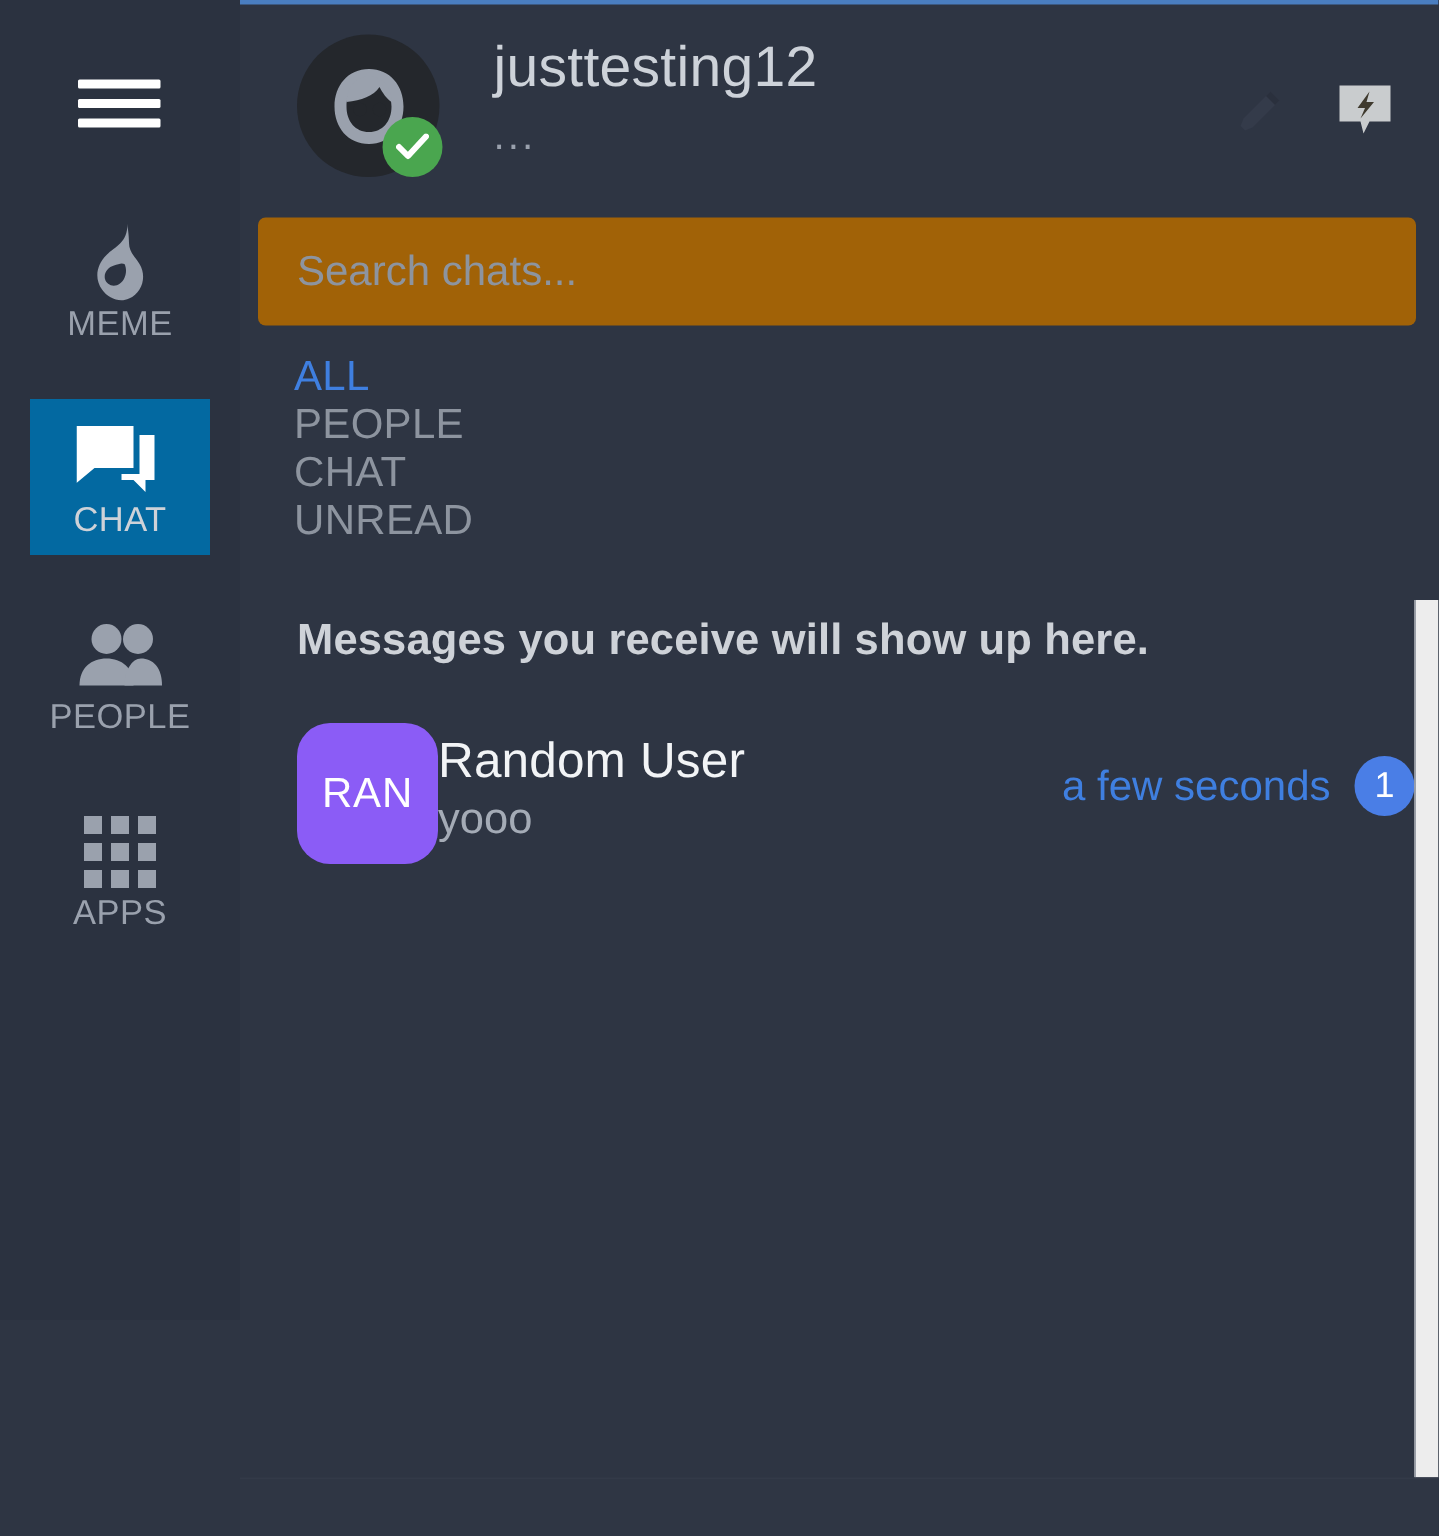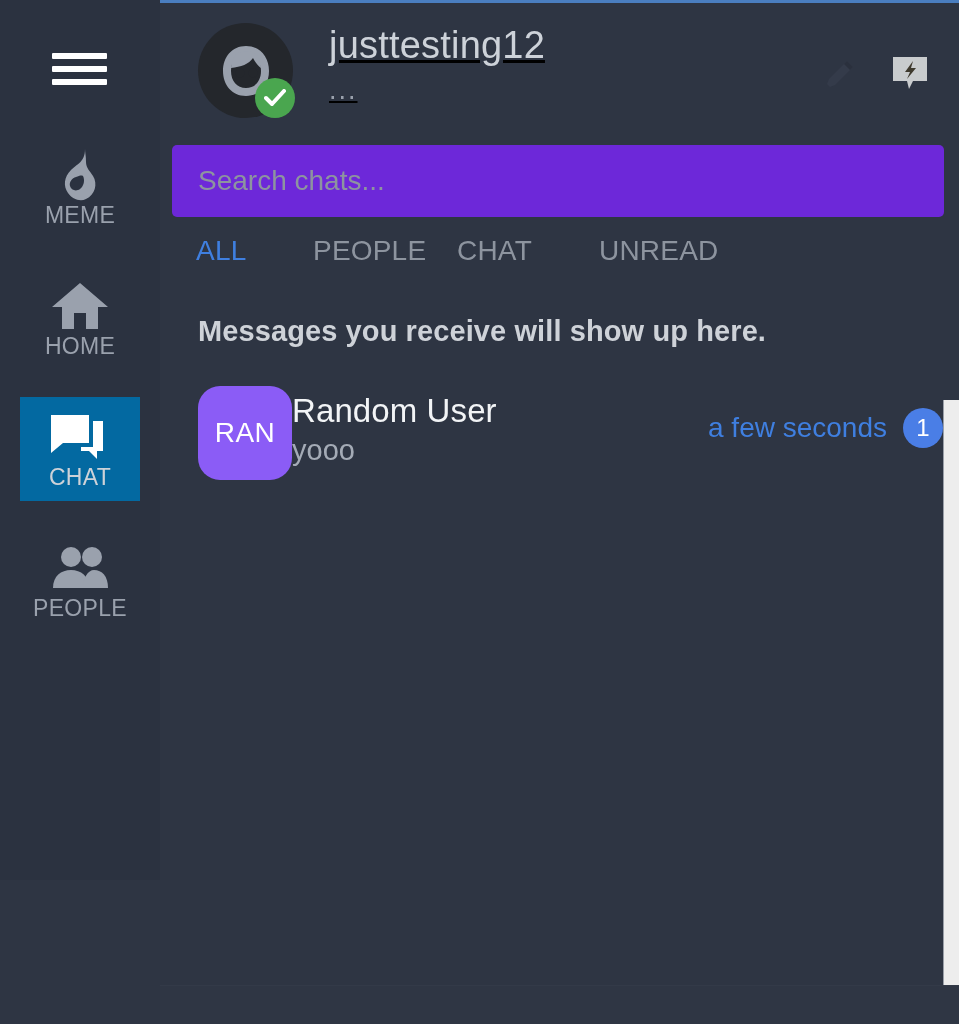--- a/index.html
+++ b/index.html
@@ -121,21 +121,20 @@
     right: -2px; bottom: 0px;
     width: 40px; height: 40px;
     border-radius: 50%;
     background: #4aa64f;
     display: flex; align-items: center; justify-content: center;
   }
 
   .profile-text {
     margin-left: 36px;
     margin-top: 22px;
-    text-decoration: underline;
   }
   .profile-name {
     font-size: 38px;
     color: #cdd2d9;
     font-weight: 400;
     line-height: 1.1;
     letter-spacing: 0.2px;
   }
   .profile-status {
     margin-top: 10px;
@@ -152,21 +151,21 @@
     display: flex;
     align-items: center;
     gap: 34px;
   }
   .header-actions .icon-btn { cursor: pointer; display: block; }
 
   
   .search-wrap { padding: 9px 15px 0 12px; }
   .search-box {
     height: 72px;
-    background: #6d28d9;
+    background: #a16207;
     border-radius: 5px;
     display: flex;
     align-items: center;
     padding: 0 26px;
   }
   .search-box input {
     width: 100%;
     background: transparent;
     border: 0;
     outline: none;
@@ -174,20 +173,21 @@
     font-size: 28px;
     font-family: "Liberation Sans", sans-serif;
   }
   .search-box input::placeholder { color: #8d949f; }
 
   
   .tabs {
     display: flex;
     padding: 18px 0 0 36px;
     gap: 0;
+    flex-direction: column;
   }
   .tab {
     font-size: 28px;
     color: #8d949f;
     padding-right: 0;
     cursor: pointer;
     user-select: none;
     letter-spacing: 0.2px;
   }
   .tab.active { color: #3f7fe0; }
@@ -299,28 +299,20 @@
       <div class="nav-item">
         <span class="nav-icon">
           <svg width="50" height="54" viewBox="0 0 50 54">
             <path d="M30 1 C30 14 22 16 16 22 C9 29 8 38 13 45 C17 51 25 54 31 51 C40 47 43 36 38 28 C35 23 31 20 31 14 C31 8 30 4 30 1 Z
                      M28 28 C30 32 29 38 25 41 C21 44 16 42 15 38 C14 34 17 30 21 29 C24 28 26 27 28 28 Z" fill="#9aa1ad" fill-rule="evenodd"></path>
           </svg>
         </span>
         <span class="nav-label">MEME</span>
       </div>
 
-      <div class="nav-item">
-        <span class="nav-icon">
-          <svg width="56" height="50" viewBox="0 0 56 50">
-            <path d="M28 2 L56 26 L46 26 L46 48 L34 48 L34 32 L22 32 L22 48 L10 48 L10 26 L0 26 Z" fill="#9aa1ad"></path>
-          </svg>
-        </span>
-        <span class="nav-label">HOME</span>
-      </div>
 
       <div class="nav-item active">
         <span class="nav-icon">
           <svg width="58" height="48" viewBox="0 0 58 48">
             <path d="M0 2 L38 2 L38 30 L12 30 L0 40 Z" fill="#ffffff"></path>
             <path d="M42 8 L52 8 L52 38 L46 38 L46 46 L38 38 L30 38 L30 34 L42 34 Z" fill="#ffffff"></path>
           </svg>
         </span>
         <span class="nav-label">CHAT</span>
       </div>
@@ -330,20 +322,36 @@
           <svg width="58" height="44" viewBox="0 0 58 44">
             <circle cx="20" cy="11" r="10" fill="#9aa1ad"></circle>
             <circle cx="41" cy="11" r="10" fill="#9aa1ad"></circle>
             <path d="M2 42 C2 30 10 24 20 24 C30 24 38 30 38 42 Z" fill="#9aa1ad"></path>
             <path d="M32 42 C32 32 37 24 43 24 C51 24 57 30 57 42 Z" fill="#9aa1ad"></path>
           </svg>
         </span>
         <span class="nav-label">PEOPLE</span>
       </div>
 
+      <div class="nav-item">
+        <span class="nav-icon">
+          <svg width="48" height="48" viewBox="0 0 48 48">
+            <rect x="0" y="0" width="12" height="12" fill="#9aa1ad"></rect>
+            <rect x="18" y="0" width="12" height="12" fill="#9aa1ad"></rect>
+            <rect x="36" y="0" width="12" height="12" fill="#9aa1ad"></rect>
+            <rect x="0" y="18" width="12" height="12" fill="#9aa1ad"></rect>
+            <rect x="18" y="18" width="12" height="12" fill="#9aa1ad"></rect>
+            <rect x="36" y="18" width="12" height="12" fill="#9aa1ad"></rect>
+            <rect x="0" y="36" width="12" height="12" fill="#9aa1ad"></rect>
+            <rect x="18" y="36" width="12" height="12" fill="#9aa1ad"></rect>
+            <rect x="36" y="36" width="12" height="12" fill="#9aa1ad"></rect>
+          </svg>
+        </span>
+        <span class="nav-label">APPS</span>
+      </div>
 
 
     </div>
   </div>
 
   <div id="main">
 
     <div id="header">
 
       <div class="profile-avatar">

